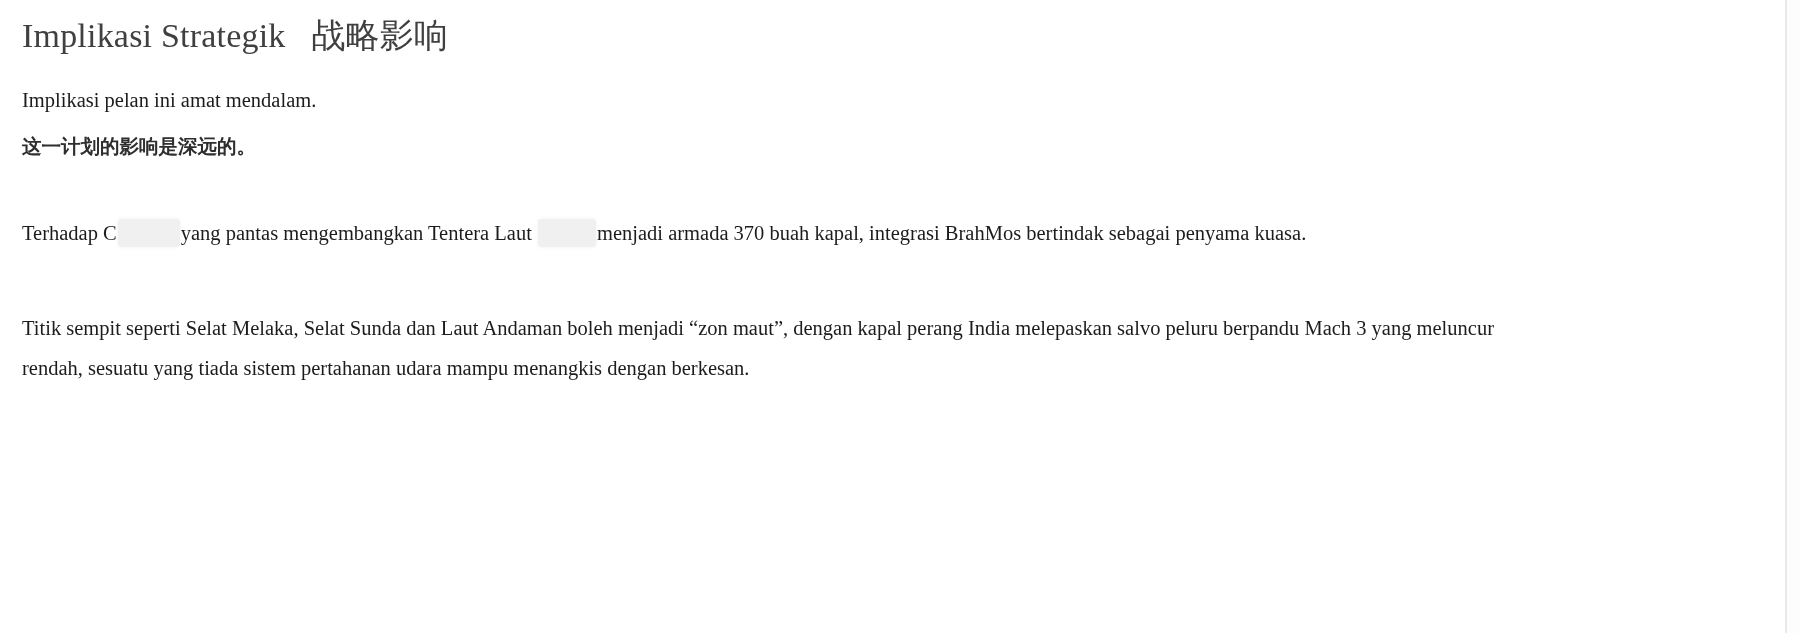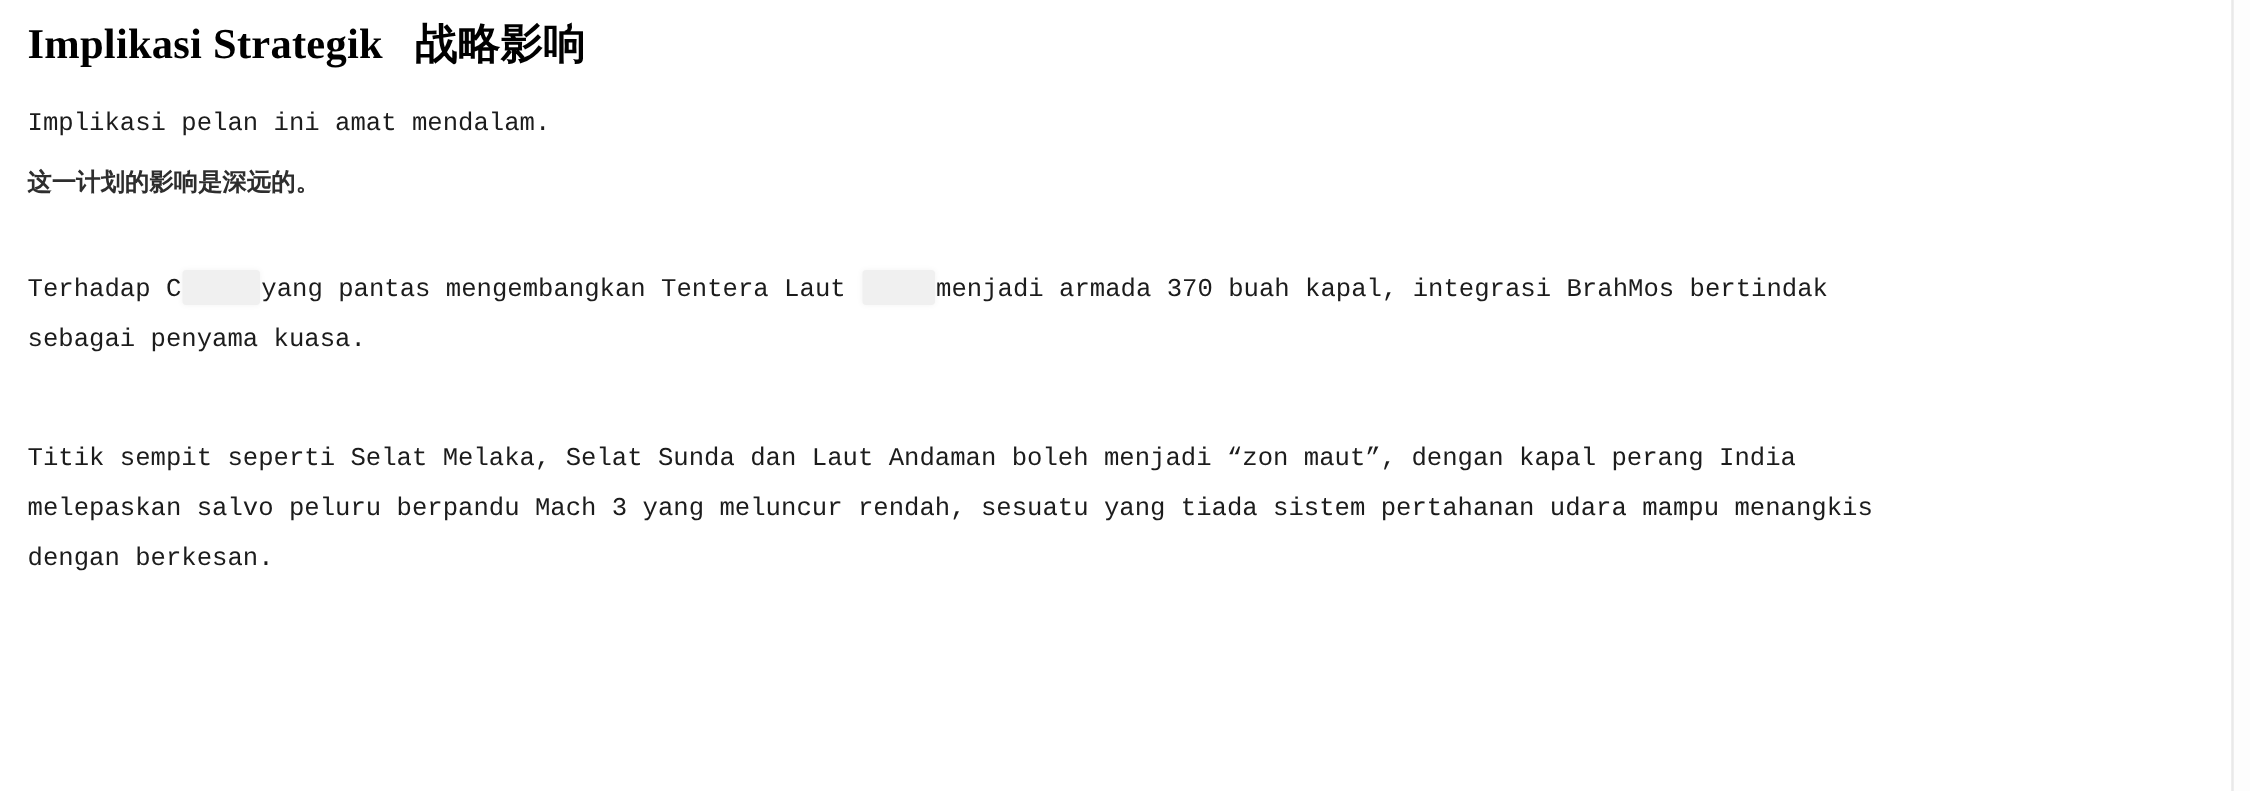--- a/index.html
+++ b/index.html
@@ -19,28 +19,28 @@
     color: #1e1e1e;
   }
   .inner {
     padding: 12px 0 0 22px;
     width: 1530px;
   }
   h1.title {
     margin: 0 0 20px 0;
     font-size: 34px;
     line-height: 48px;
-    font-weight: 700;
-    color: #000000;
+    font-weight: 400;
+    color: #404040;
     font-family: "Liberation Serif", serif;
     letter-spacing: 0.2px;
   }
   p.ms {
     margin: 0;
-    font-family: Liberation Mono, monospace;
+    font-family: Liberation Serif, serif;
     font-size: 20.5px;
     line-height: 40px;
     font-weight: 400;
     color: #1c1c1c;
   }
   p.zh {
     margin: 13px 0 0 0;
     font-family: Liberation Serif, serif;
     font-size: 19.5px;
     line-height: 27px;

